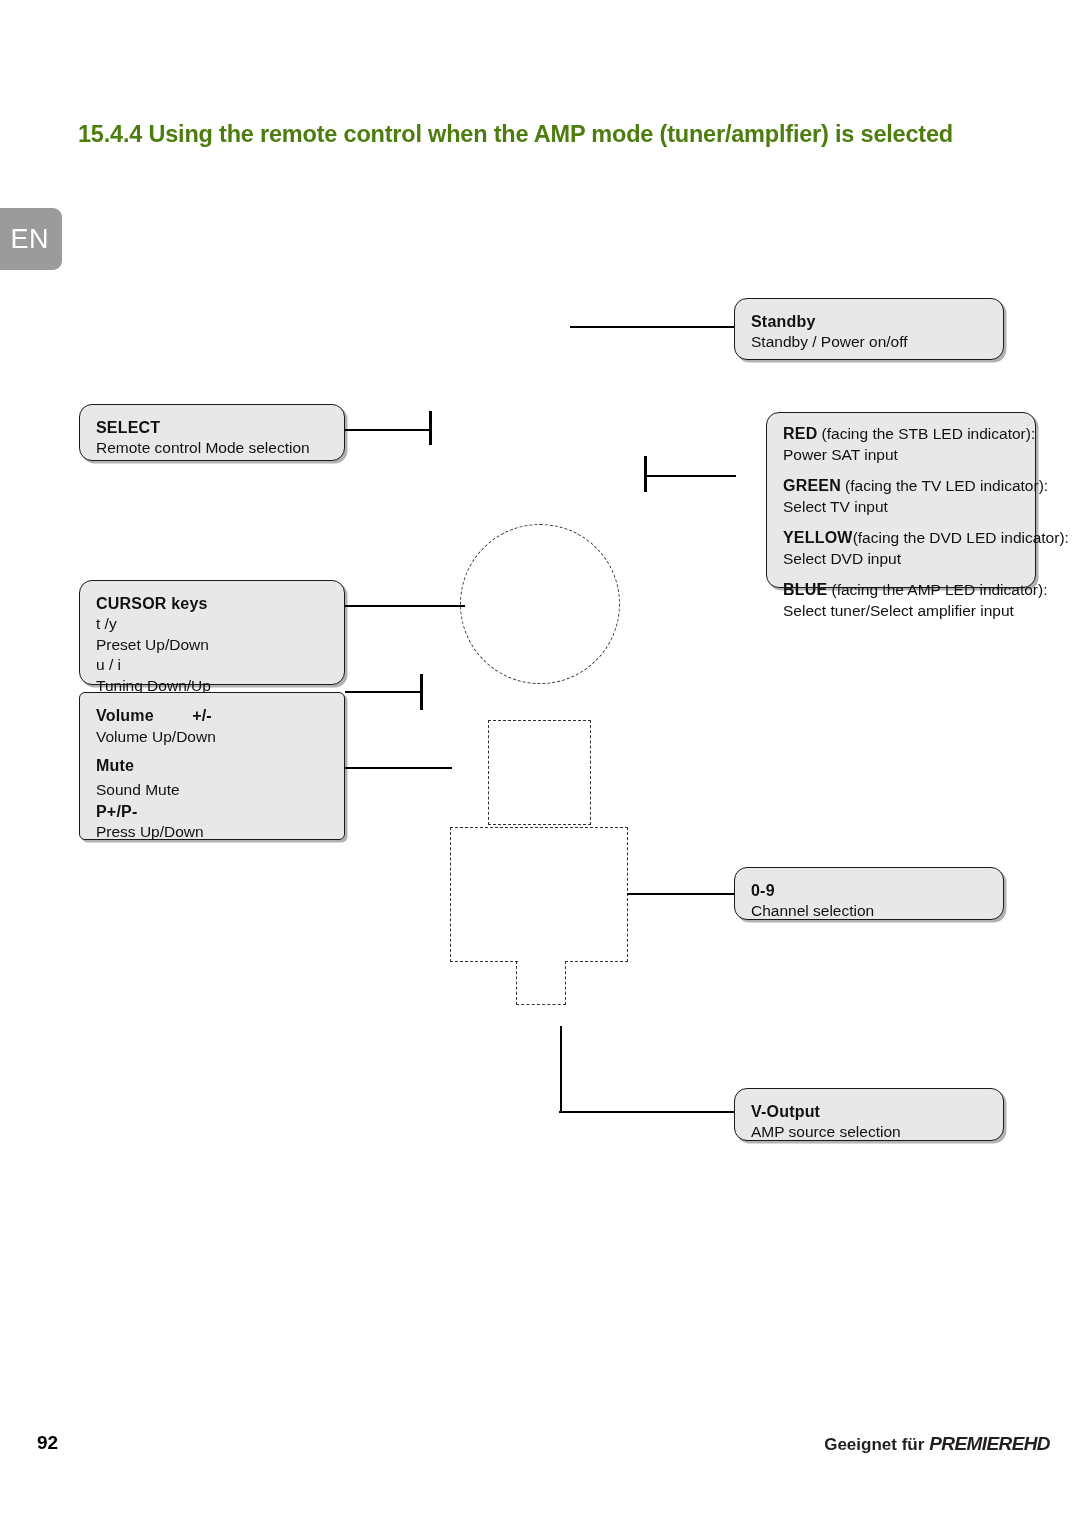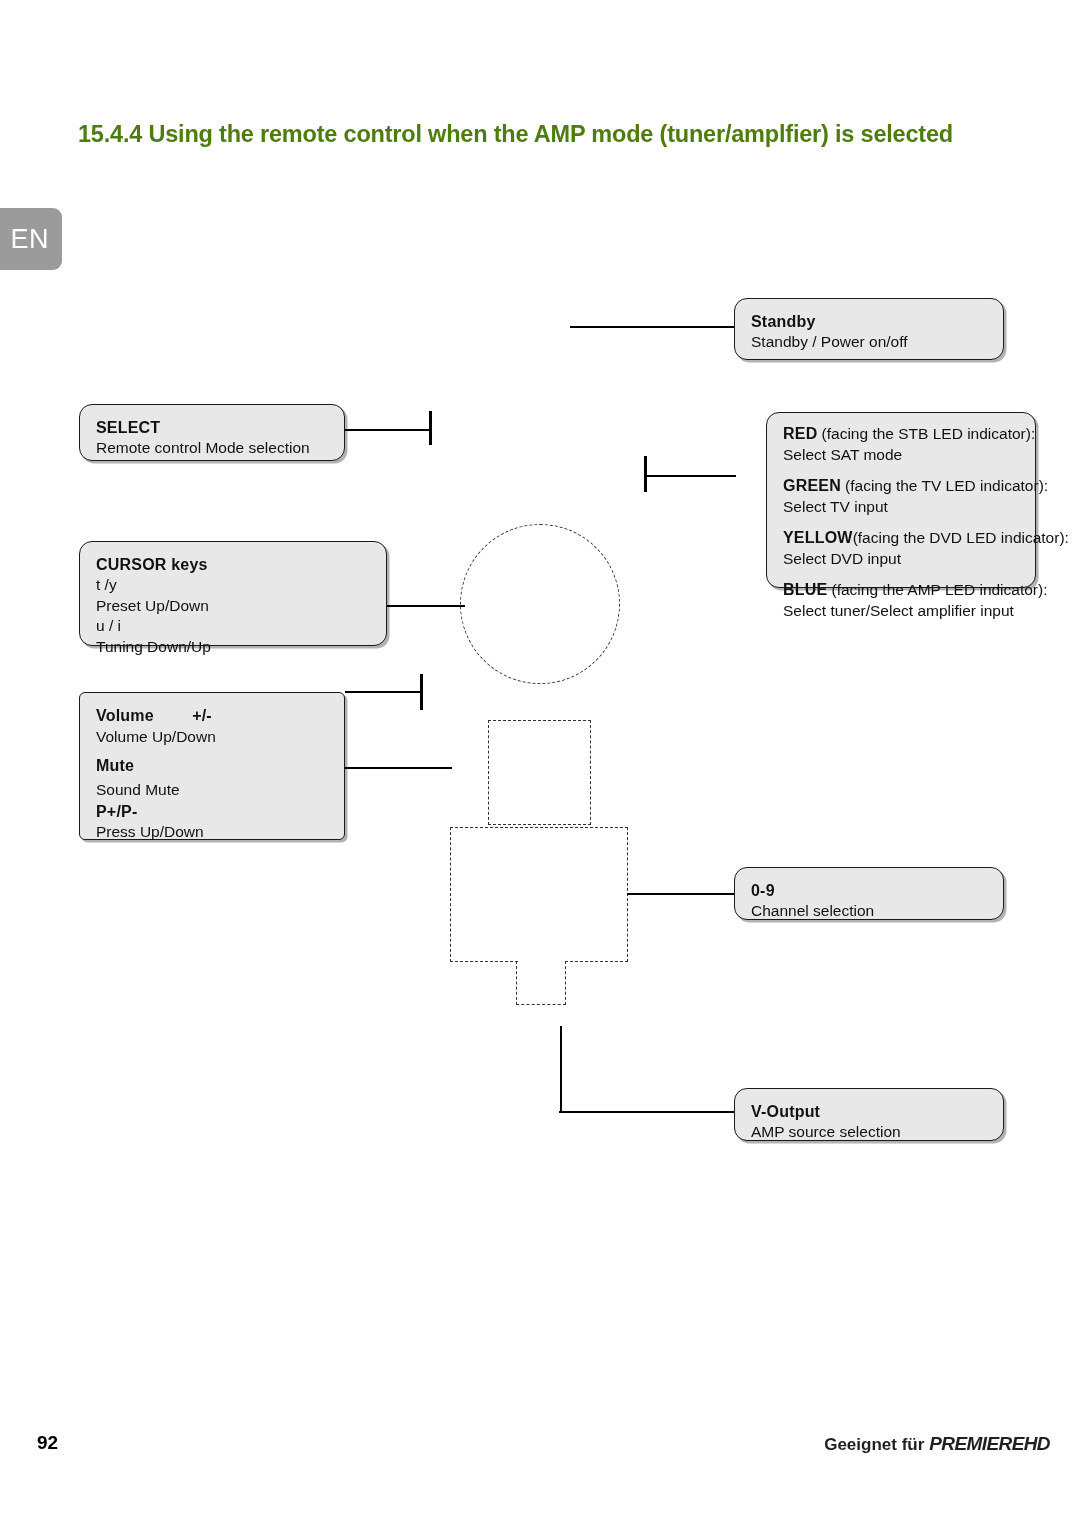--- a/index.html
+++ b/index.html
@@ -196,39 +196,39 @@
 
   <div class="callout" style="left:79px; top:404px; width:266px; height:57px;">
     <div class="hd">SELECT</div>
     <div class="sub">Remote control Mode selection</div>
   </div>
 
   <div class="callout" style="left:734px; top:412px; width:270px; height:176px; padding-top:11px; font-size:15px; line-height:1.3;margin-left:32px;">
     <div class="blk">
       <div class="ln"><span class="hd">RED</span>
         <span class="sub">(facing the STB LED indicator):</span></div>
-      <div class="sub">Select SAT mode</div>
+      <div class="sub">Power SAT input</div>
     </div>
     <div class="blk">
       <div class="ln"><span class="hd">GREEN</span>
         <span class="sub">(facing the TV LED indicator):</span></div>
       <div class="sub">Select TV input</div>
     </div>
     <div class="blk">
       <div class="ln"><span class="hd">YELLOW</span><span class="sub">(facing the DVD LED indicator):</span></div>
       <div class="sub">Select DVD input</div>
     </div>
     <div class="blk">
       <div class="ln"><span class="hd">BLUE</span>
         <span class="sub">(facing the AMP LED indicator):</span></div>
       <div class="sub">Select tuner/Select amplifier input</div>
     </div>
   </div>
 
-  <div class="callout" style="left:79px; top:541px; width:308px; height:105px;">
+  <div class="callout" style="left:79px; top:580px; width:266px; height:105px;">
     <div class="hd">CURSOR keys</div>
     <div class="sub">t  /y</div>
     <div class="sub">Preset Up/Down</div>
     <div class="sub">u  /  i</div>
     <div class="sub">Tuning Down/Up</div>
   </div>
 
   <div class="callout" style="left:79px; top:692px; width:266px; height:148px;border-radius:6px;">
     <div class="ln">
       <span class="hd">Volume</span>

